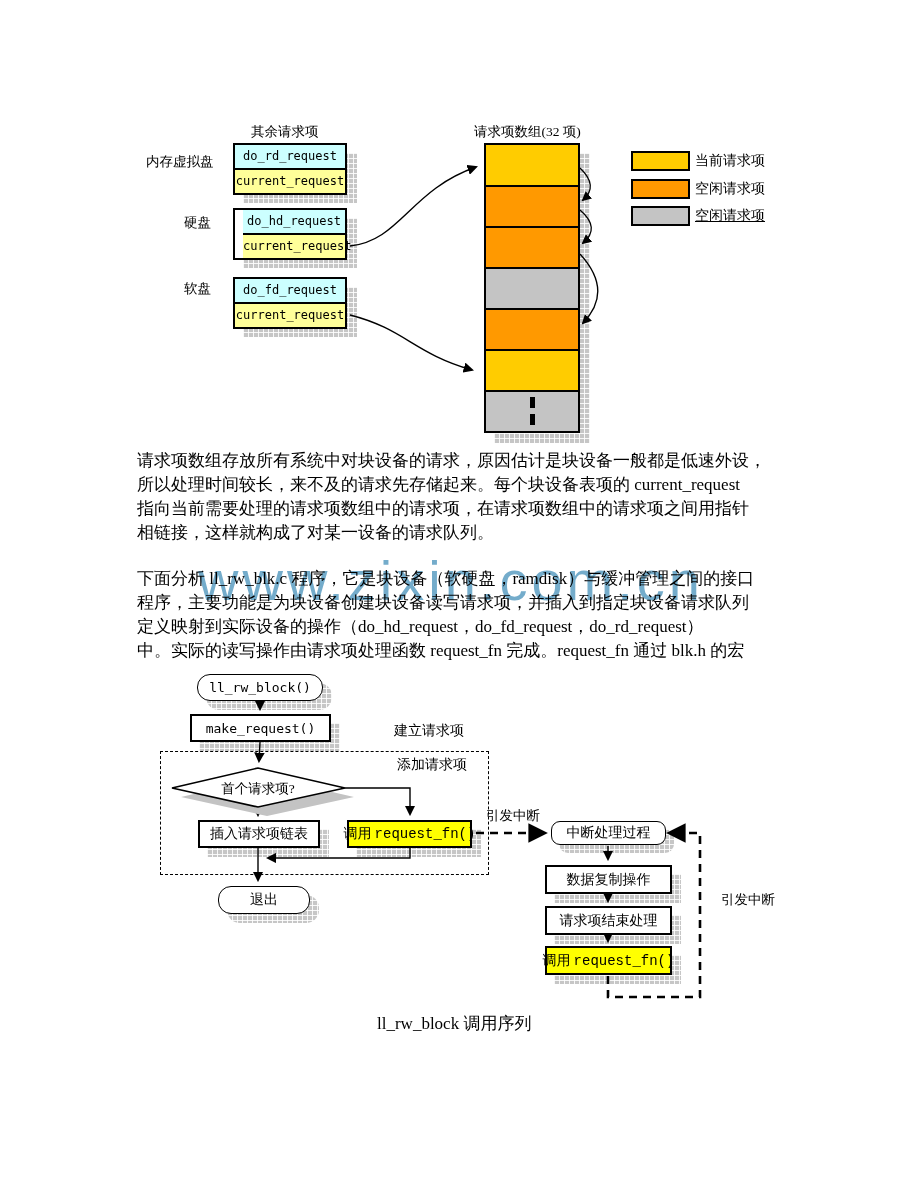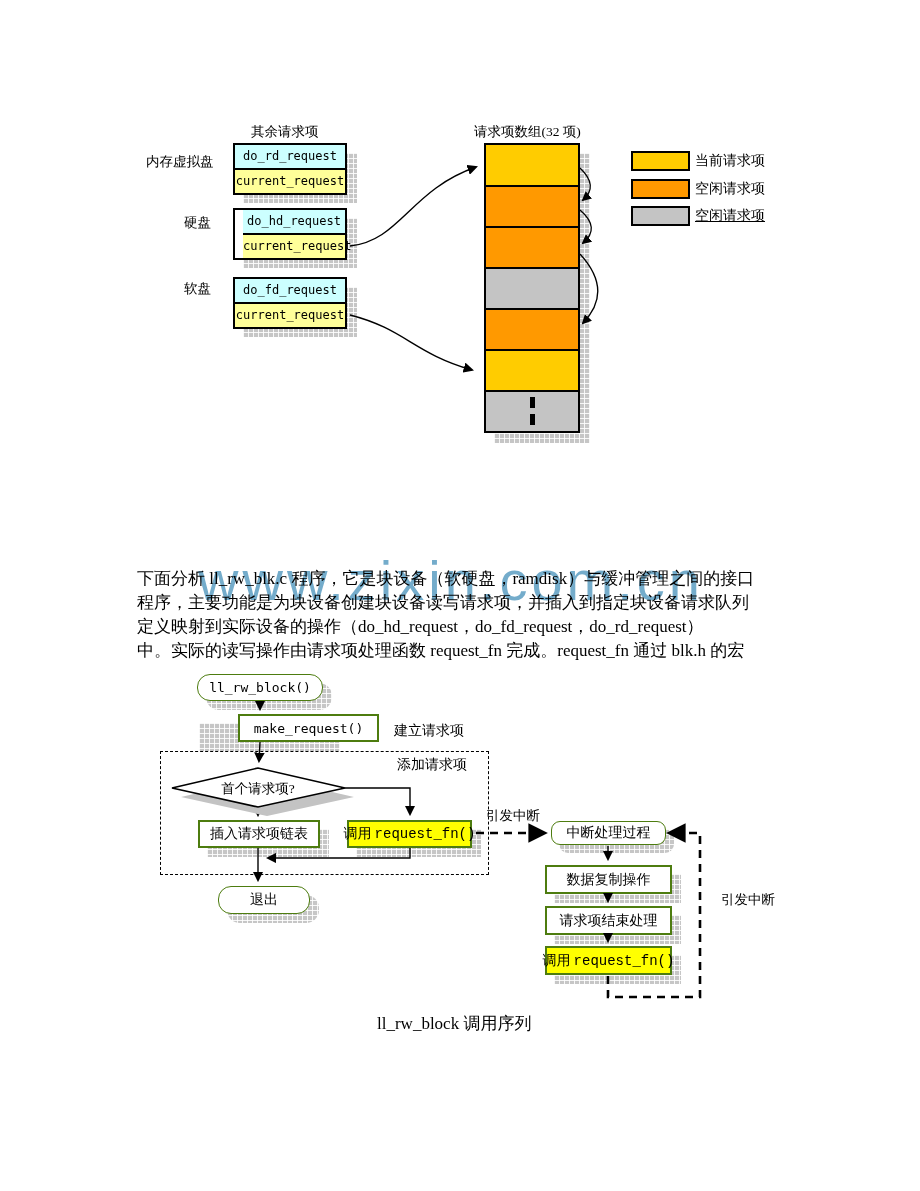--- a/index.html
+++ b/index.html
@@ -38,21 +38,21 @@
   .legend-label{position:absolute;font-size:14px;white-space:nowrap;}
 
   
   .para{position:absolute;left:137px;width:660px;z-index:2;}
   .pline{font-size:17px;line-height:24px;white-space:nowrap;}
   .watermark{position:absolute;left:198px;top:548px;z-index:1;
     font-family:"Liberation Sans",sans-serif;font-size:56px;letter-spacing:4px;
     color:#0369a1;opacity:.55;white-space:nowrap;}
 
   
-  .fbox{position:absolute;border:2px solid #4d7c0f;background:#fff;box-sizing:border-box;
+  .fbox{position:absolute;border:2px solid #000000;background:#fff;box-sizing:border-box;
         display:flex;align-items:center;justify-content:center;
         font-size:14px;white-space:nowrap;z-index:2;}
   .fround{border-radius:13px;border-width:1.5px;}
   .fmono{font-family:"DejaVu Sans Mono",monospace;font-size:13px;}
   .fyellow{background:#ffff00;}
   .flabel{position:absolute;font-size:13.5px;white-space:nowrap;z-index:2;}
   .fregion{position:absolute;border:1.5px dashed #000;z-index:1;}
   .code-part{font-family:Liberation Mono, monospace;font-size:14px;}
 
   .caption{position:absolute;font-size:17px;white-space:nowrap;}
@@ -113,20 +113,26 @@
       <div class="legend-label" style="left:695px;top:152px;">当前请求项</div>
       <div class="legend-swatch" style="left:631px;top:179px;" data-type="other"></div>
       <div class="legend-label" style="left:695px;top:180px;">空闲请求项</div>
       <div class="legend-swatch" style="left:631px;top:206px;" data-type="free"></div>
       <div class="legend-label" style="left:695px;top:207px;text-decoration:underline;">空闲请求项</div>
     </div>
   </div>
 
   <div class="watermark">www.zixin.com.cn</div>
 
+  <div class="para" style="top:449px;">
+    <div class="pline">请求项数组存放所有系统中对块设备的请求，原因估计是块设备一般都是低速外设，</div>
+    <div class="pline">所以处理时间较长，来不及的请求先存储起来。每个块设备表项的 current_request</div>
+    <div class="pline">指向当前需要处理的请求项数组中的请求项，在请求项数组中的请求项之间用指针</div>
+    <div class="pline">相链接，这样就构成了对某一设备的请求队列。</div>
+  </div>
 
   <div class="para" style="top:567px;">
     <div class="pline">下面分析 ll_rw_blk.c 程序，它是块设备（软硬盘，ramdisk）与缓冲管理之间的接口</div>
     <div class="pline">程序，主要功能是为块设备创建块设备读写请求项，并插入到指定块设备请求队列</div>
     <div class="pline">定义映射到实际设备的操作（do_hd_request，do_fd_request，do_rd_request）</div>
     <div class="pline">中。实际的读写操作由请求项处理函数 request_fn 完成。request_fn 通过 blk.h 的宏</div>
   </div>
 
   <div>
 
@@ -136,21 +142,21 @@
     <div class="gshadow" style="left:199px;top:723px;width:141px;height:28px;"></div>
     <div class="gshadow" style="left:207px;top:829px;width:122px;height:28px;"></div>
     <div class="gshadow" style="left:356px;top:829px;width:125px;height:28px;"></div>
     <div class="gshadow" style="left:559px;top:829px;width:115px;height:24px;border-radius:9px;"></div>
     <div class="gshadow" style="left:554px;top:874px;width:127px;height:29px;"></div>
     <div class="gshadow" style="left:554px;top:915px;width:127px;height:29px;"></div>
     <div class="gshadow" style="left:554px;top:955px;width:127px;height:29px;"></div>
     <div class="gshadow" style="left:227px;top:895px;width:92px;height:28px;border-radius:13px;"></div>
 
     <div class="fbox fround fmono" style="left:197px;top:674px;width:126px;height:27px;">ll_rw_block()</div>
-    <div class="fbox fmono" style="left:190px;top:714px;width:141px;height:28px;border-width:2.5px;margin-left:48px;">make_request()</div>
+    <div class="fbox fmono" style="left:190px;top:714px;width:141px;height:28px;border-width:2.5px;">make_request()</div>
     <div class="flabel" style="left:394px;top:722px;font-size:14px;">建立请求项</div>
     <div class="flabel" style="left:397px;top:756px;font-size:14px;">添加请求项</div>
 
     <div class="fbox" style="left:198px;top:820px;width:122px;height:28px;">插入请求项链表</div>
     <div class="fbox fyellow" style="left:347px;top:820px;width:125px;height:28px;gap:3px;">
       <span>调用</span>
         <span class="code-part">request_fn()</span>
     </div>
 
     <div class="flabel" style="left:486px;top:807px;">引发中断</div>

